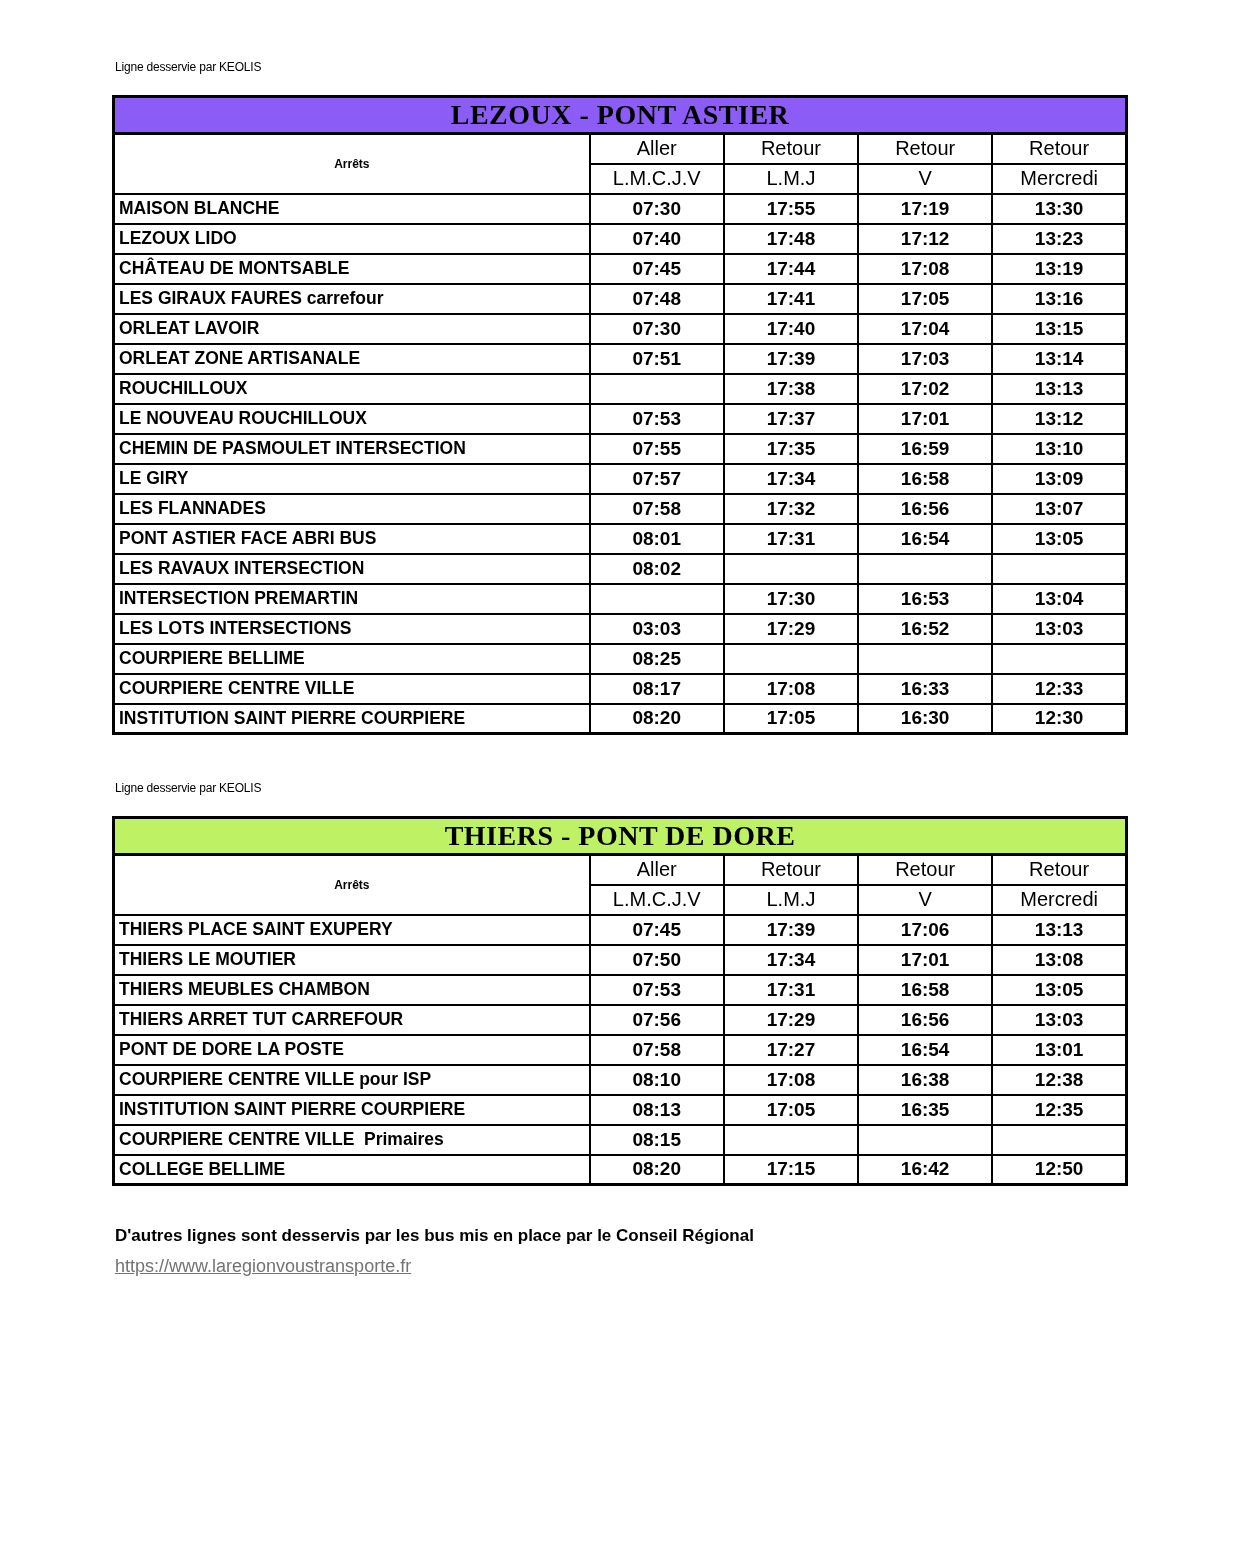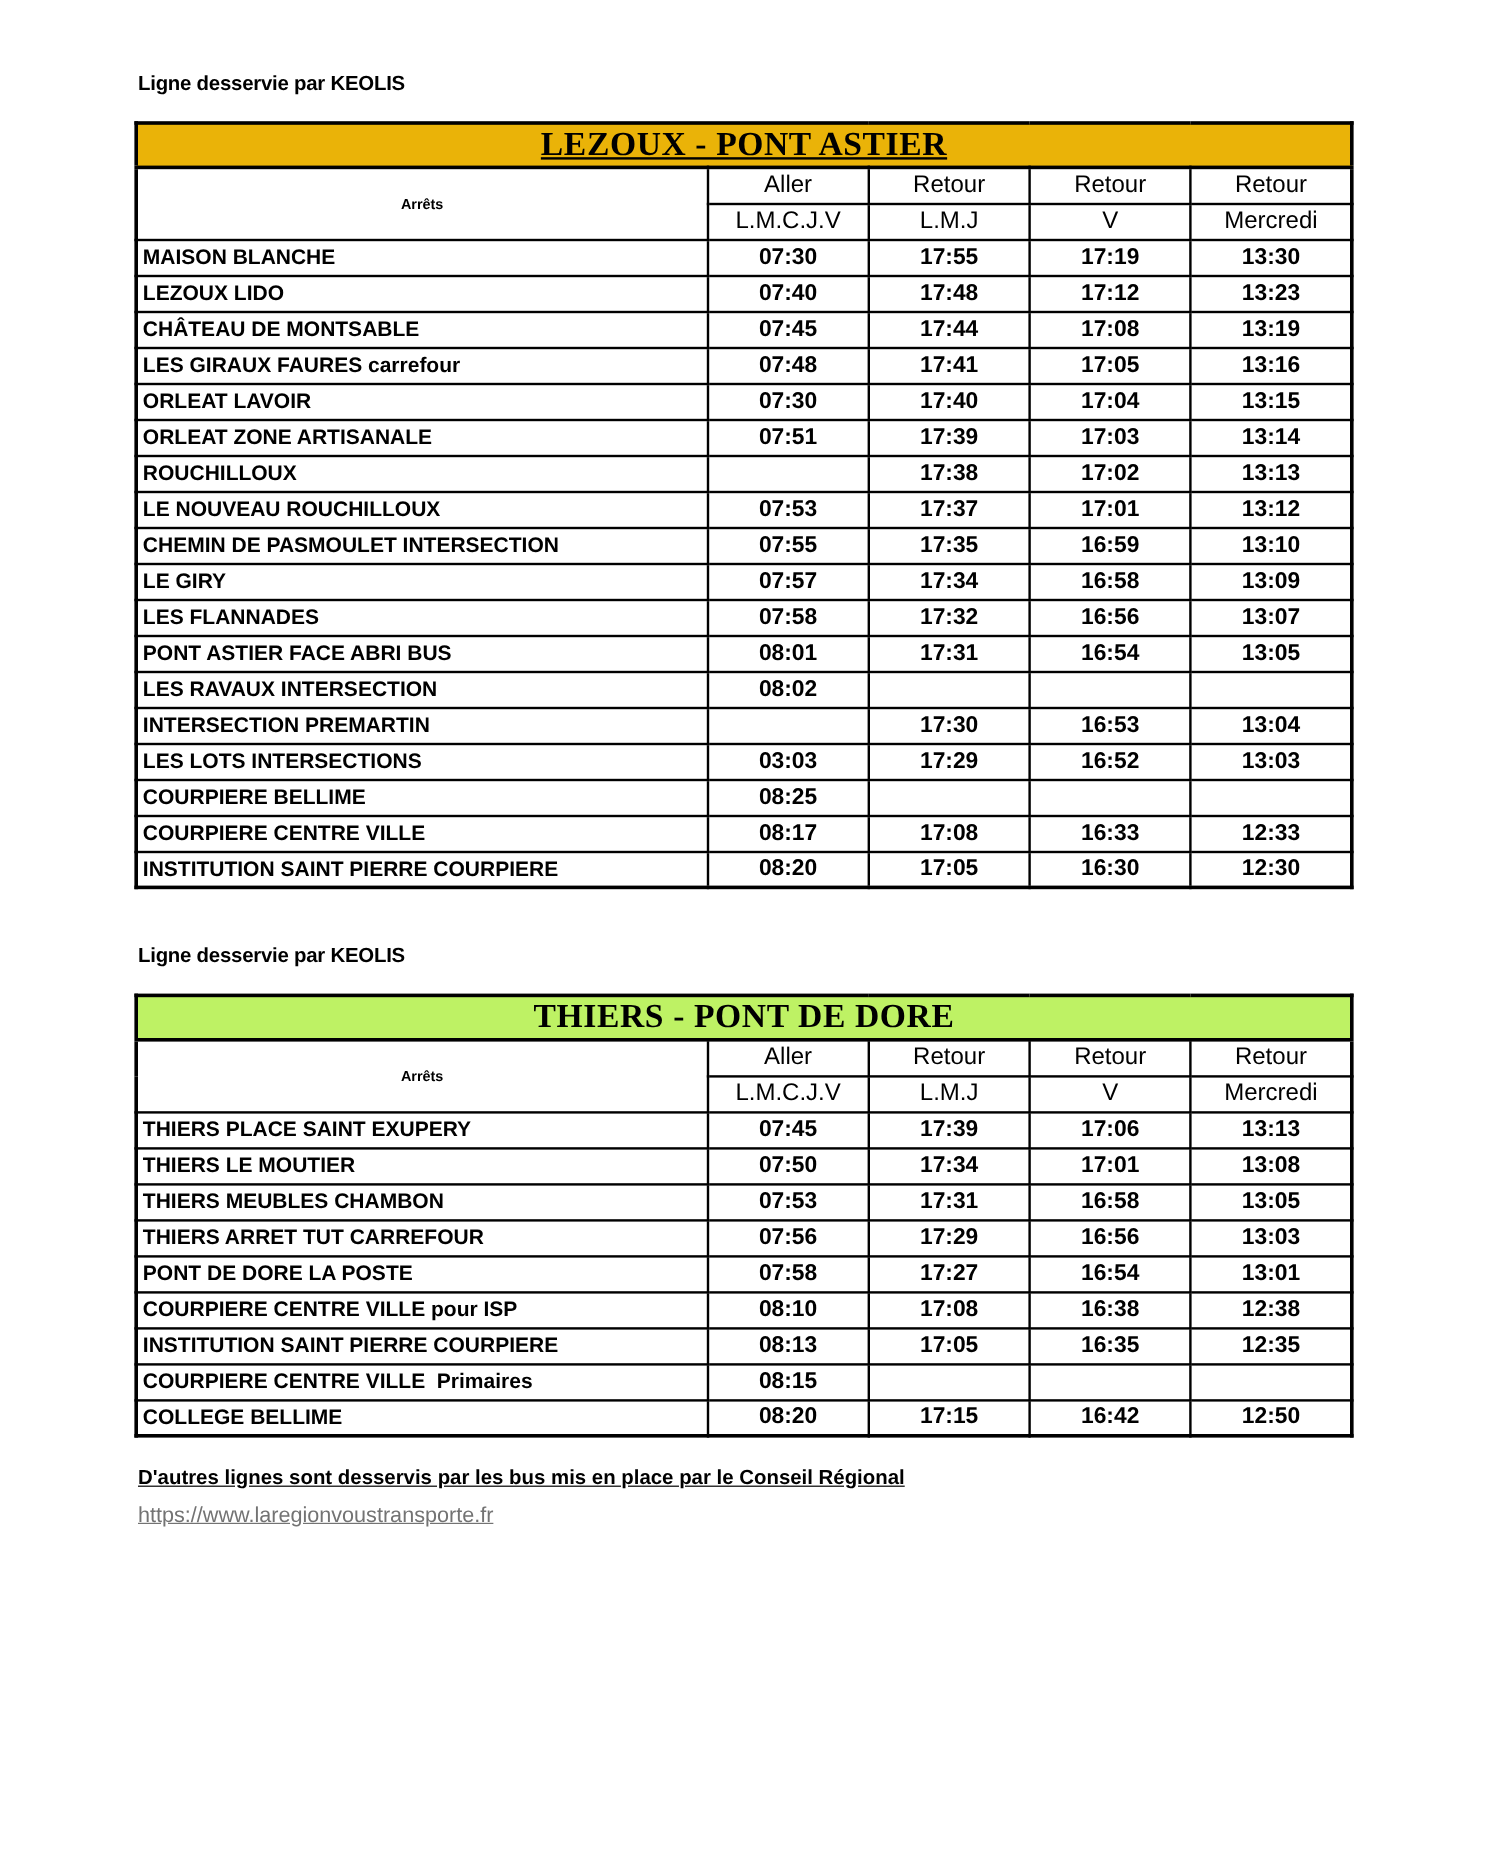--- a/index.html
+++ b/index.html
@@ -7,22 +7,22 @@
   body {
     width: 1240px; height: 1555px;
     background: #ffffff;
     font-family: "Liberation Sans", sans-serif;
     color: #000;
     overflow: hidden;
   }
   .page { padding: 60px 112px 0 112px; }
 
   .line-label {
-    font-weight: bold;
-    font-size: 17px;
+    font-weight: normal;
+    font-size: 12px;
     margin: 0 0 0 3px;
     letter-spacing: -0.2px;
   }
 
   table.timetable {
     border-collapse: collapse;
     width: 1016px;
     table-layout: fixed;
     border: 3px solid #000;
     margin-top: 21px;
@@ -66,21 +66,21 @@
   }
   td.time-cell {
     font-weight: bold;
     font-size: 19px;
     text-align: center;
     padding: 0;
   }
 
   .label-2 { margin-top: 46px; }
 
-  .footer { margin-top: 24px; text-decoration: underline; }
+  .footer { margin-top: 40px; }
   .footer-note {
     font-weight: bold;
     font-size: 17px;
     margin: 0 0 0 3px;
   }
   .footer-link {
     display: inline-block;
     margin: 10px 0 0 3px;
     font-size: 18px;
     text-decoration: underline;
@@ -97,21 +97,21 @@
   <table class="timetable">
     <colgroup>
       <col class="c-stop">
         <col class="c-time">
         <col class="c-time">
         <col class="c-time">
         <col class="c-time">
     </colgroup>
     <tbody>
       <tr>
-        <td class="title-cell t1-bg" colspan="5" style="background: #eab308; text-decoration: underline;">LEZOUX - PONT ASTIER</td>
+        <td class="title-cell t1-bg" colspan="5" style="background: #8b5cf6;">LEZOUX - PONT ASTIER</td>
       </tr>
       <tr class="head-row">
         <td class="arrets-cell" rowspan="2">Arrêts</td>
         <td class="head-cell">Aller</td>
         <td class="head-cell">Retour</td>
         <td class="head-cell">Retour</td>
         <td class="head-cell">Retour</td>
       </tr>
       <tr class="head-row">
         <td class="head-cell">L.M.C.J.V</td>

